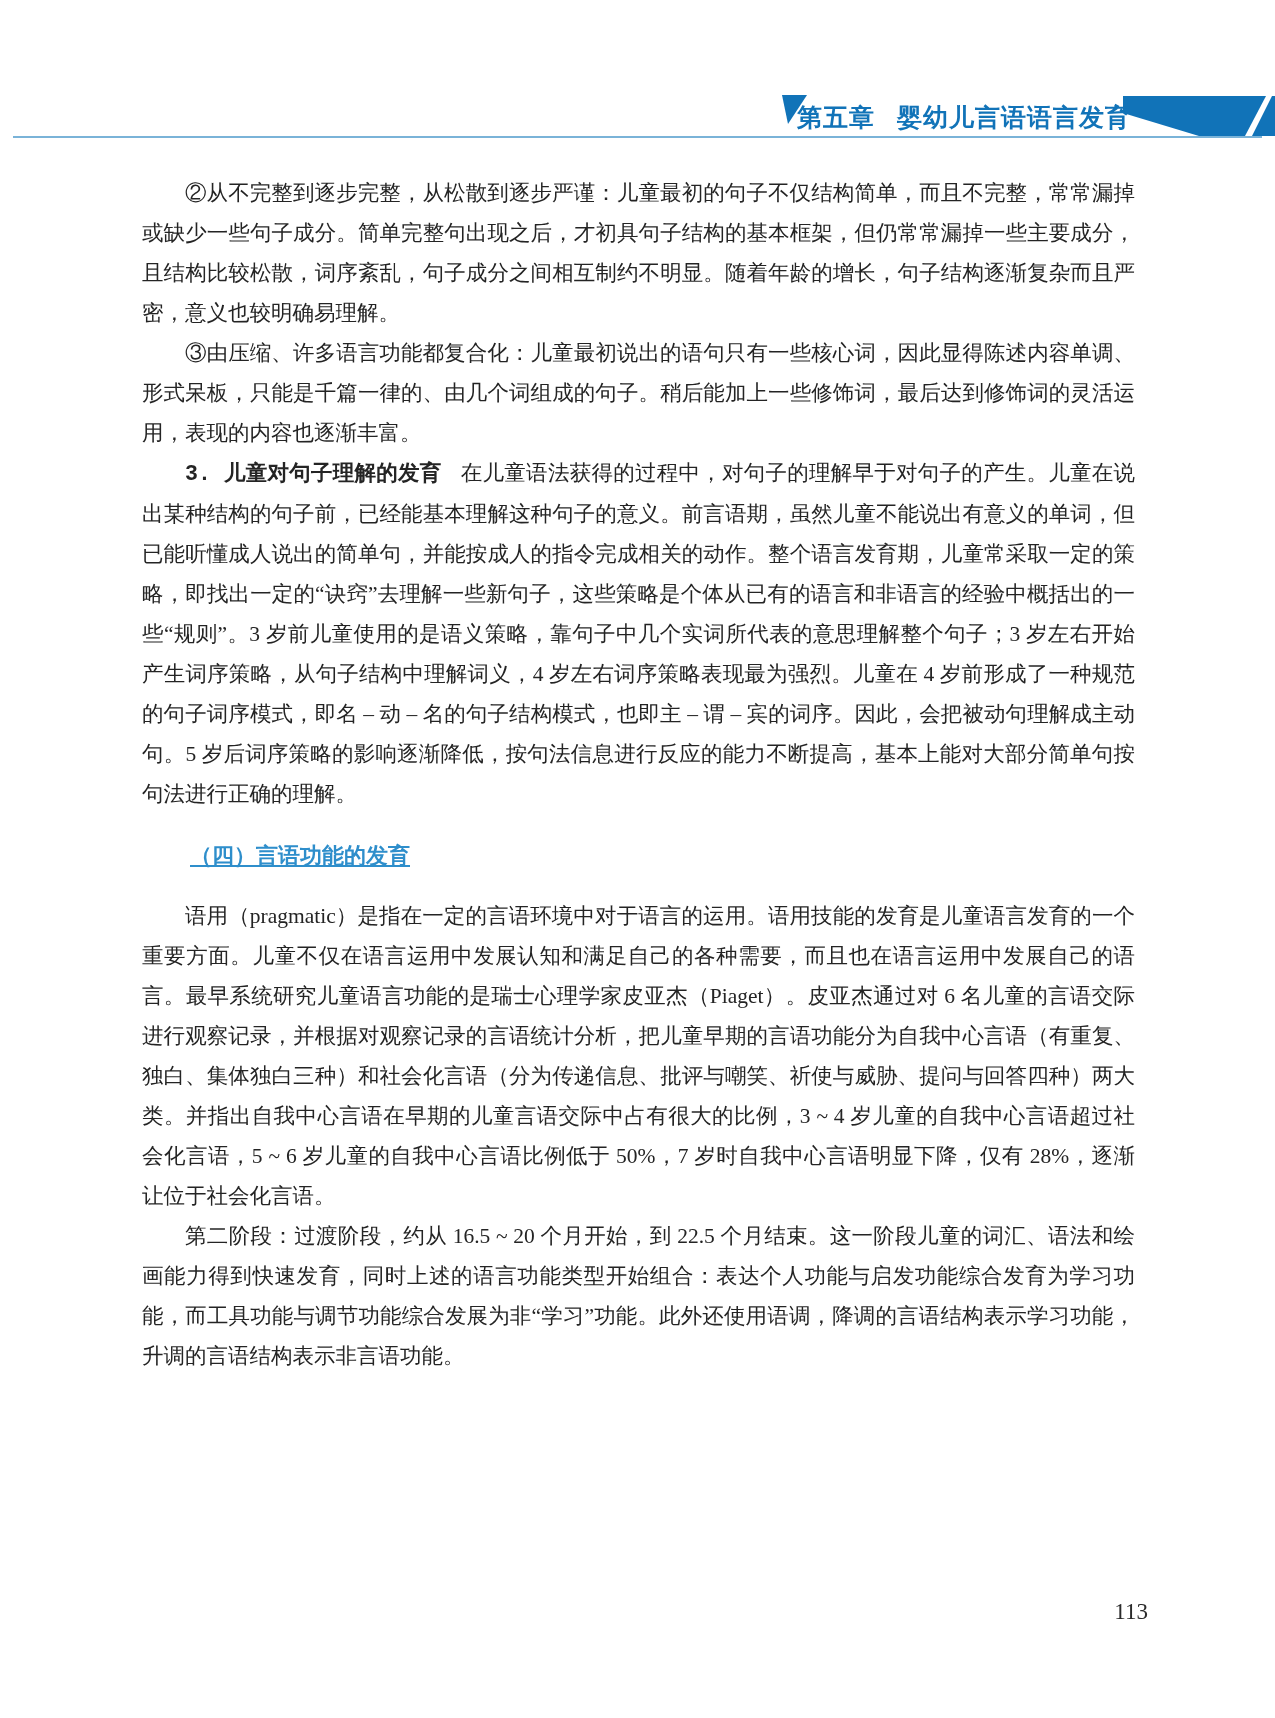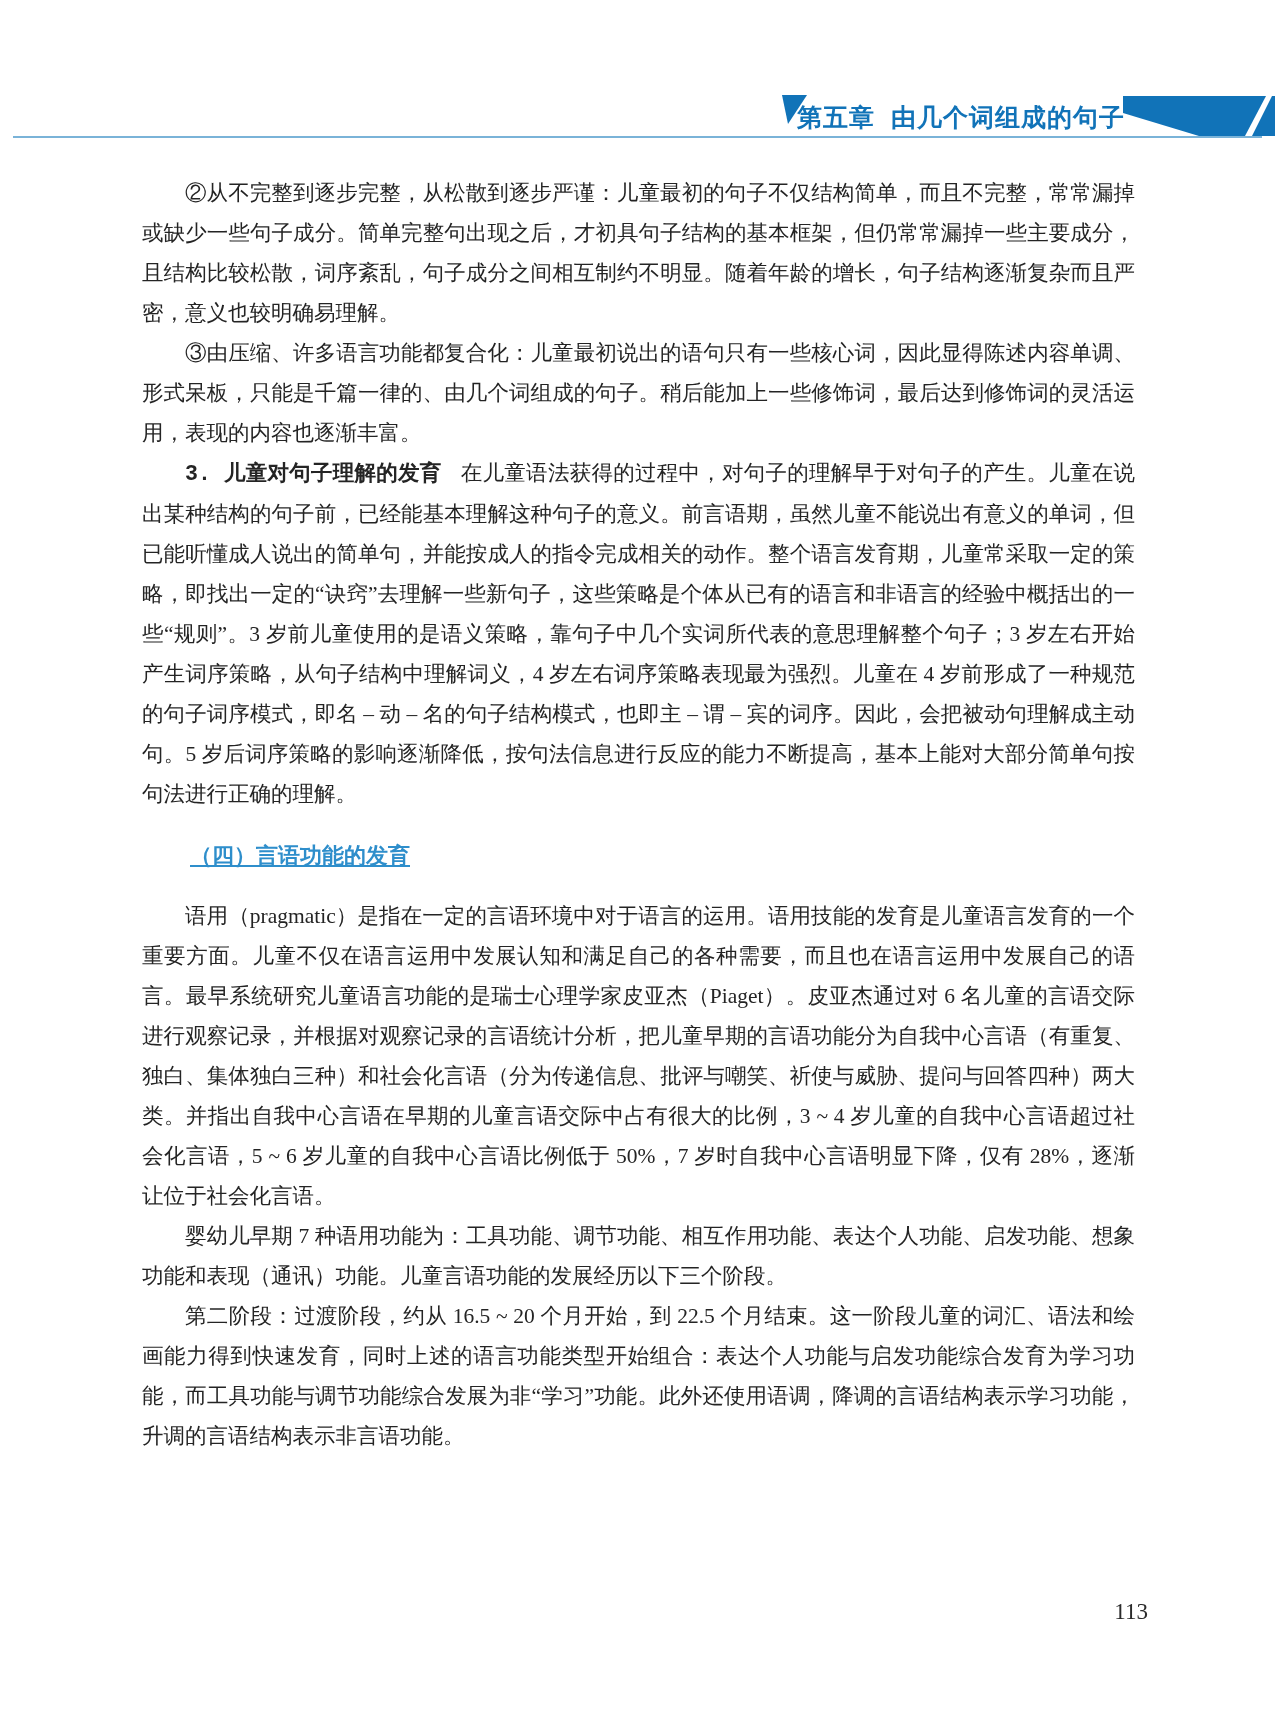--- a/index.html
+++ b/index.html
@@ -31,21 +31,21 @@
     top: 99px;
     height: 36px;
     line-height: 36px;
     font-family: "Liberation Sans", sans-serif;
     font-weight: bold;
     font-size: 25px;
     color: var(--accent, #1173b8);
     letter-spacing: 1px;
     white-space: nowrap;
   }
-  .chapter-line .chapter-label { margin-right: 16px; }
+  .chapter-line .chapter-label { margin-right: 22px; }
   .header-rule {
     position: absolute;
     left: 13px;
     top: 136px;
     width: 1249px;
     height: 2px;
     background: var(--rule, #7ab3d8);
   }
   
   .body-content {
@@ -92,30 +92,29 @@
 
 <div class="page">
 
   <svg class="header-svg" viewBox="0 0 1275 150" xmlns="http://www.w3.org/2000/svg">
     <polygon points="782,95 807,95 788,124" fill="#1173b8"></polygon>
     <polygon points="1123,96 1266,96 1245,136 1199,136 1123,113" fill="#1173b8"></polygon>
     <polygon points="1272,96 1275,96 1275,136 1252,136" fill="#1173b8"></polygon>
   </svg>
 
   <div class="chapter-line">
-    <span class="chapter-label">第五章</span><span>由几个词组成的句子</span>
+    <span class="chapter-label">第五章</span><span>婴幼儿言语语言发育</span>
   </div>
 
   <div class="header-rule"></div>
 
   <div class="body-content">
       <p class="para">②从不完整到逐步完整，从松散到逐步严谨：儿童最初的句子不仅结构简单，而且不完整，常常漏掉或缺少一些句子成分。简单完整句出现之后，才初具句子结构的基本框架，但仍常常漏掉一些主要成分，且结构比较松散，词序紊乱，句子成分之间相互制约不明显。随着年龄的增长，句子结构逐渐复杂而且严密，意义也较明确易理解。</p>
       <p class="para">③由压缩、许多语言功能都复合化：儿童最初说出的语句只有一些核心词，因此显得陈述内容单调、形式呆板，只能是千篇一律的、由几个词组成的句子。稍后能加上一些修饰词，最后达到修饰词的灵活运用，表现的内容也逐渐丰富。</p>
       <p class="para"><span class="lead">3. 儿童对句子理解的发育</span>在儿童语法获得的过程中，对句子的理解早于对句子的产生。儿童在说出某种结构的句子前，已经能基本理解这种句子的意义。前言语期，虽然儿童不能说出有意义的单词，但已能听懂成人说出的简单句，并能按成人的指令完成相关的动作。整个语言发育期，儿童常采取一定的策略，即找出一定的“诀窍”去理解一些新句子，这些策略是个体从已有的语言和非语言的经验中概括出的一些“规则”。3 岁前儿童使用的是语义策略，靠句子中几个实词所代表的意思理解整个句子；3 岁左右开始产生词序策略，从句子结构中理解词义，4 岁左右词序策略表现最为强烈。儿童在 4 岁前形成了一种规范的句子词序模式，即名 – 动 – 名的句子结构模式，也即主 – 谓 – 宾的词序。因此，会把被动句理解成主动句。5 岁后词序策略的影响逐渐降低，按句法信息进行反应的能力不断提高，基本上能对大部分简单句按句法进行正确的理解。</p>
       <div class="section-heading">（四）言语功能的发育</div>
       <p class="para">语用（pragmatic）是指在一定的言语环境中对于语言的运用。语用技能的发育是儿童语言发育的一个重要方面。儿童不仅在语言运用中发展认知和满足自己的各种需要，而且也在语言运用中发展自己的语言。最早系统研究儿童语言功能的是瑞士心理学家皮亚杰（Piaget）。皮亚杰通过对 6 名儿童的言语交际进行观察记录，并根据对观察记录的言语统计分析，把儿童早期的言语功能分为自我中心言语（有重复、独白、集体独白三种）和社会化言语（分为传递信息、批评与嘲笑、祈使与威胁、提问与回答四种）两大类。并指出自我中心言语在早期的儿童言语交际中占有很大的比例，3 ~ 4 岁儿童的自我中心言语超过社会化言语，5 ~ 6 岁儿童的自我中心言语比例低于 50%，7 岁时自我中心言语明显下降，仅有 28%，逐渐让位于社会化言语。</p>
-      <p class="para">婴幼儿早期 7 种语用功能为：工具功能、调节功能、相互作用功能、表达个人功能、启发功能、想象功能和表现（通讯）功能。儿童言语功能的发展经历以下三个阶段。</p>
       <p class="para">第二阶段：过渡阶段，约从 16.5 ~ 20 个月开始，到 22.5 个月结束。这一阶段儿童的词汇、语法和绘画能力得到快速发育，同时上述的语言功能类型开始组合：表达个人功能与启发功能综合发育为学习功能，而工具功能与调节功能综合发展为非“学习”功能。此外还使用语调，降调的言语结构表示学习功能，升调的言语结构表示非言语功能。</p>
     </div>
 
   <div class="page-number">113</div>
 
 </div>
 
 </body></html>

